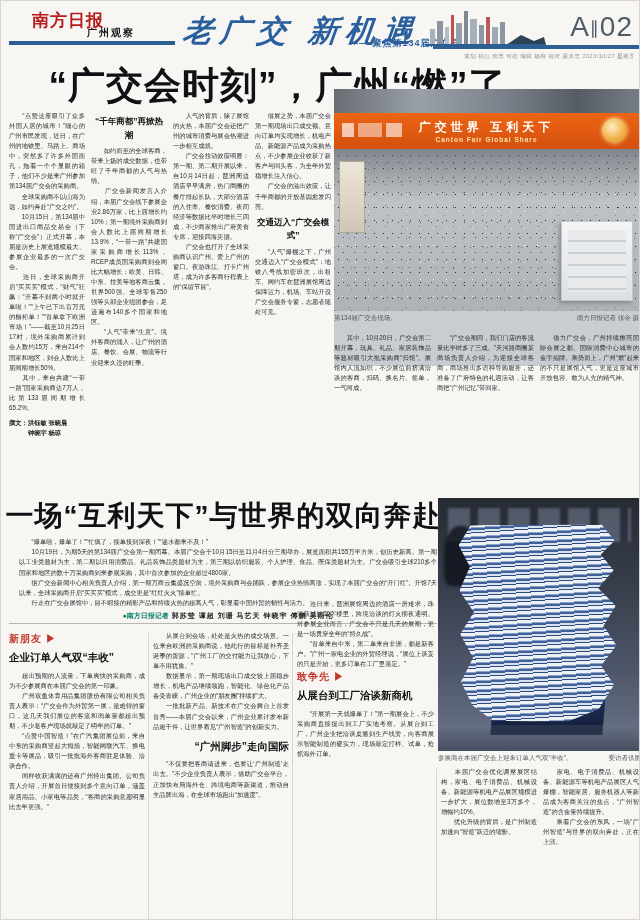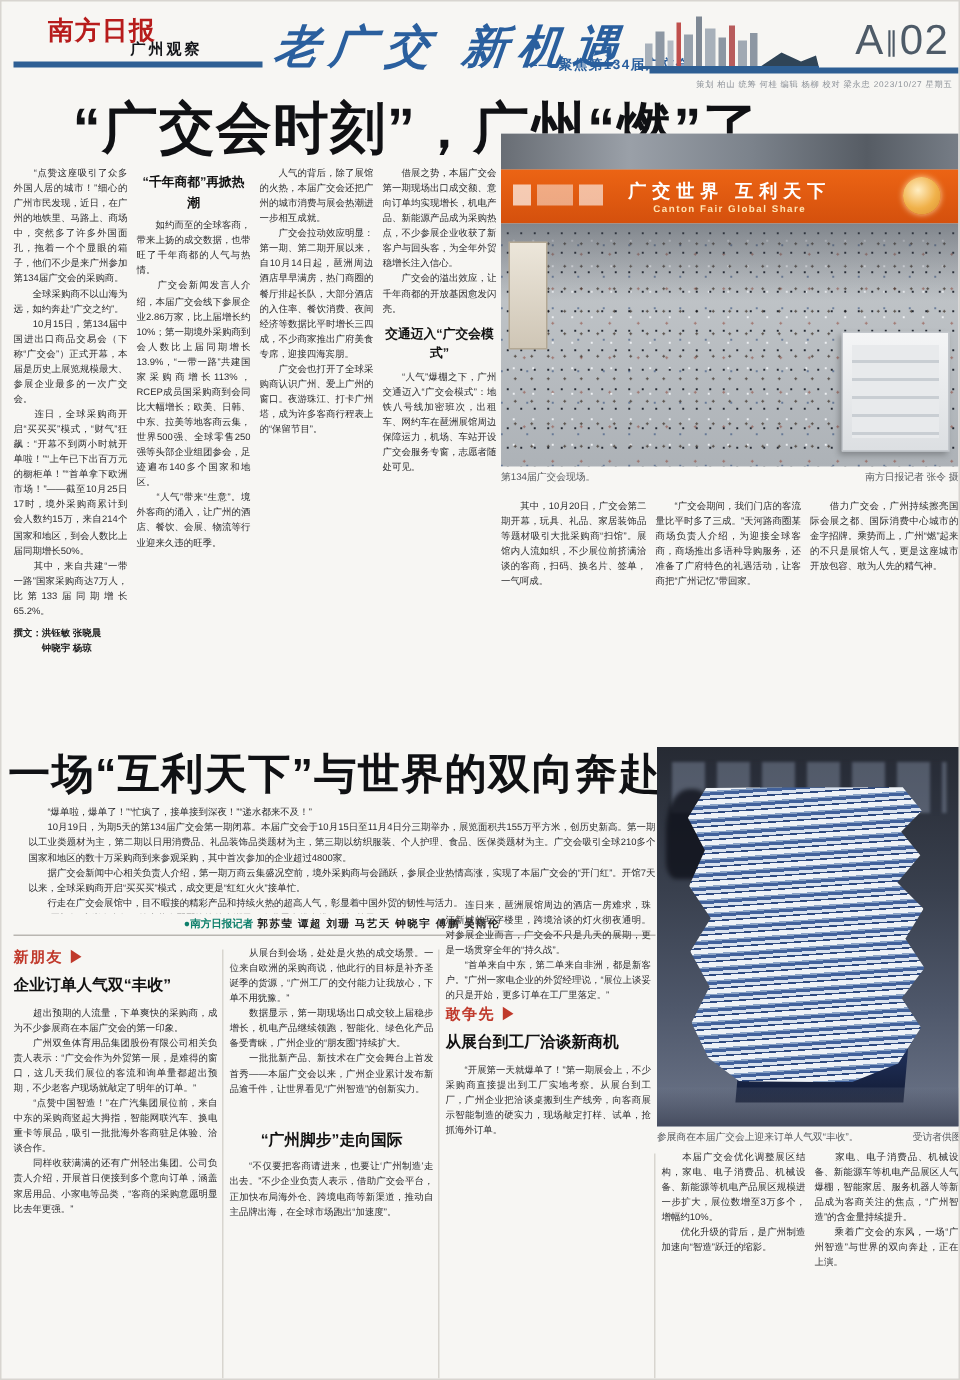--- a/index.html
+++ b/index.html
@@ -28,21 +28,21 @@
 
   .c1 { left:8px;   top:110px; width:76px; height:368px; }
   .c2 { left:90px;  top:110px; width:76px; height:368px; }
   .c3 { left:172px; top:110px; width:76px; height:368px; }
   .c4 { left:254px; top:110px; width:76px; height:368px; }
   .r1 { left:333px; top:332px; width:97px;  height:146px; }
   .r2 { left:436px; top:332px; width:97px;  height:146px; }
   .r3 { left:539px; top:332px; width:99px;  height:146px; }
 
   
-  .photo1 { position:absolute; left:333px; top:88px; width:305px; height:222px; overflow:hidden; background:#c9ccd0; }
+  .photo1 { position:absolute; left:333px; top:88px; width:305px; height:277px; overflow:hidden; background:#c9ccd0; }
   .p1-top { height:24px; background:linear-gradient(90deg,#686d74,#9aa0a8 28%,#7b828b 55%,#565c64 80%,#767d86); }
   .p1-banner { height:36px; background:linear-gradient(#ec6414,#d4500d); position:relative; display:flex; flex-direction:column; align-items:center; justify-content:center; }
   .p1-banner .cn { font-size:12px; font-weight:900; color:#fff; letter-spacing:4px; }
   .p1-banner .en { font-size:6.5px; font-weight:bold; color:#ffe2b0; letter-spacing:1px; }
   .p1-logos { position:absolute; left:8px; top:10px; width:60px; height:14px; background:linear-gradient(90deg,rgba(255,255,255,.85) 0 12px,transparent 12px 16px,rgba(255,255,255,.6) 16px 40px,transparent 40px 44px,rgba(255,255,255,.75) 44px 60px); opacity:.8; }
   .p1-flower { position:absolute; right:12px; top:5px; width:25px; height:25px; border-radius:50%; background:radial-gradient(circle at 40% 35%, #ffeec2, #f0b14a 55%, #d98f2b); box-shadow:0 0 4px rgba(255,230,170,.9); }
   .p1-crowd { position:relative; height:162px;
     background:
       radial-gradient(circle 1.6px, rgba(20,25,35,.9) 48%, transparent 55%) 0 0/9px 13px,
       radial-gradient(circle 1.6px, rgba(62,50,40,.8) 48%, transparent 55%) 4px 6px/11px 15px,
@@ -64,21 +64,21 @@
   .kicker { position:absolute; left:0; top:484px; width:445px; text-align:center; font-size:11px; font-weight:900; color:#16181c; }
   .headline2 { position:absolute; left:0; top:496px; width:445px; text-align:center; font-size:28px; font-weight:900; color:#101114; letter-spacing:1px; }
   .lead { position:absolute; left:18px; top:536px; width:418px; height:72px; font-size:6.3px; line-height:1.62; color:#2b2b2e; text-align:justify; white-space:pre-line; overflow:hidden; }
   .byline { position:absolute; left:18px; top:610px; width:418px; text-align:center; font-size:7px; font-weight:bold; }
   .byline .lbl { color:#0e7f6b; }
   .byline .names { color:#222; letter-spacing:1px; }
   .divider { position:absolute; left:8px; top:622px; width:428px; height:1px; background:#b9b6b1; }
 
   .tag { font-size:10px; font-weight:900; color:#c0392b; margin-bottom:2px; letter-spacing:1px; }
   .subh2 { font-size:10.5px; font-weight:900; color:#111; margin:2px 0 5px; }
-  .subh2.center { text-align:center; margin-top:20px; }
+  .subh2.center { text-align:right; margin-top:6px; }
 
   .b1 { left:8px;   top:630px; width:136px; height:290px; }
   .b2 { left:152px; top:630px; width:136px; height:290px; }
   .b3 { left:296px; top:598px; width:137px; height:290px; }
   .br1 { left:440px; top:766px; width:96px; height:154px; }
   .br2 { left:542px; top:766px; width:96px; height:154px; }
   .vline { position:absolute; width:1px; background:#d8d5cf; }
 
   
   .photo2 { position:absolute; left:437px; top:497px; width:203px; height:253px; overflow:hidden; background:linear-gradient(#262a33,#39404e 38%,#4e576a 68%,#6d768a); }

